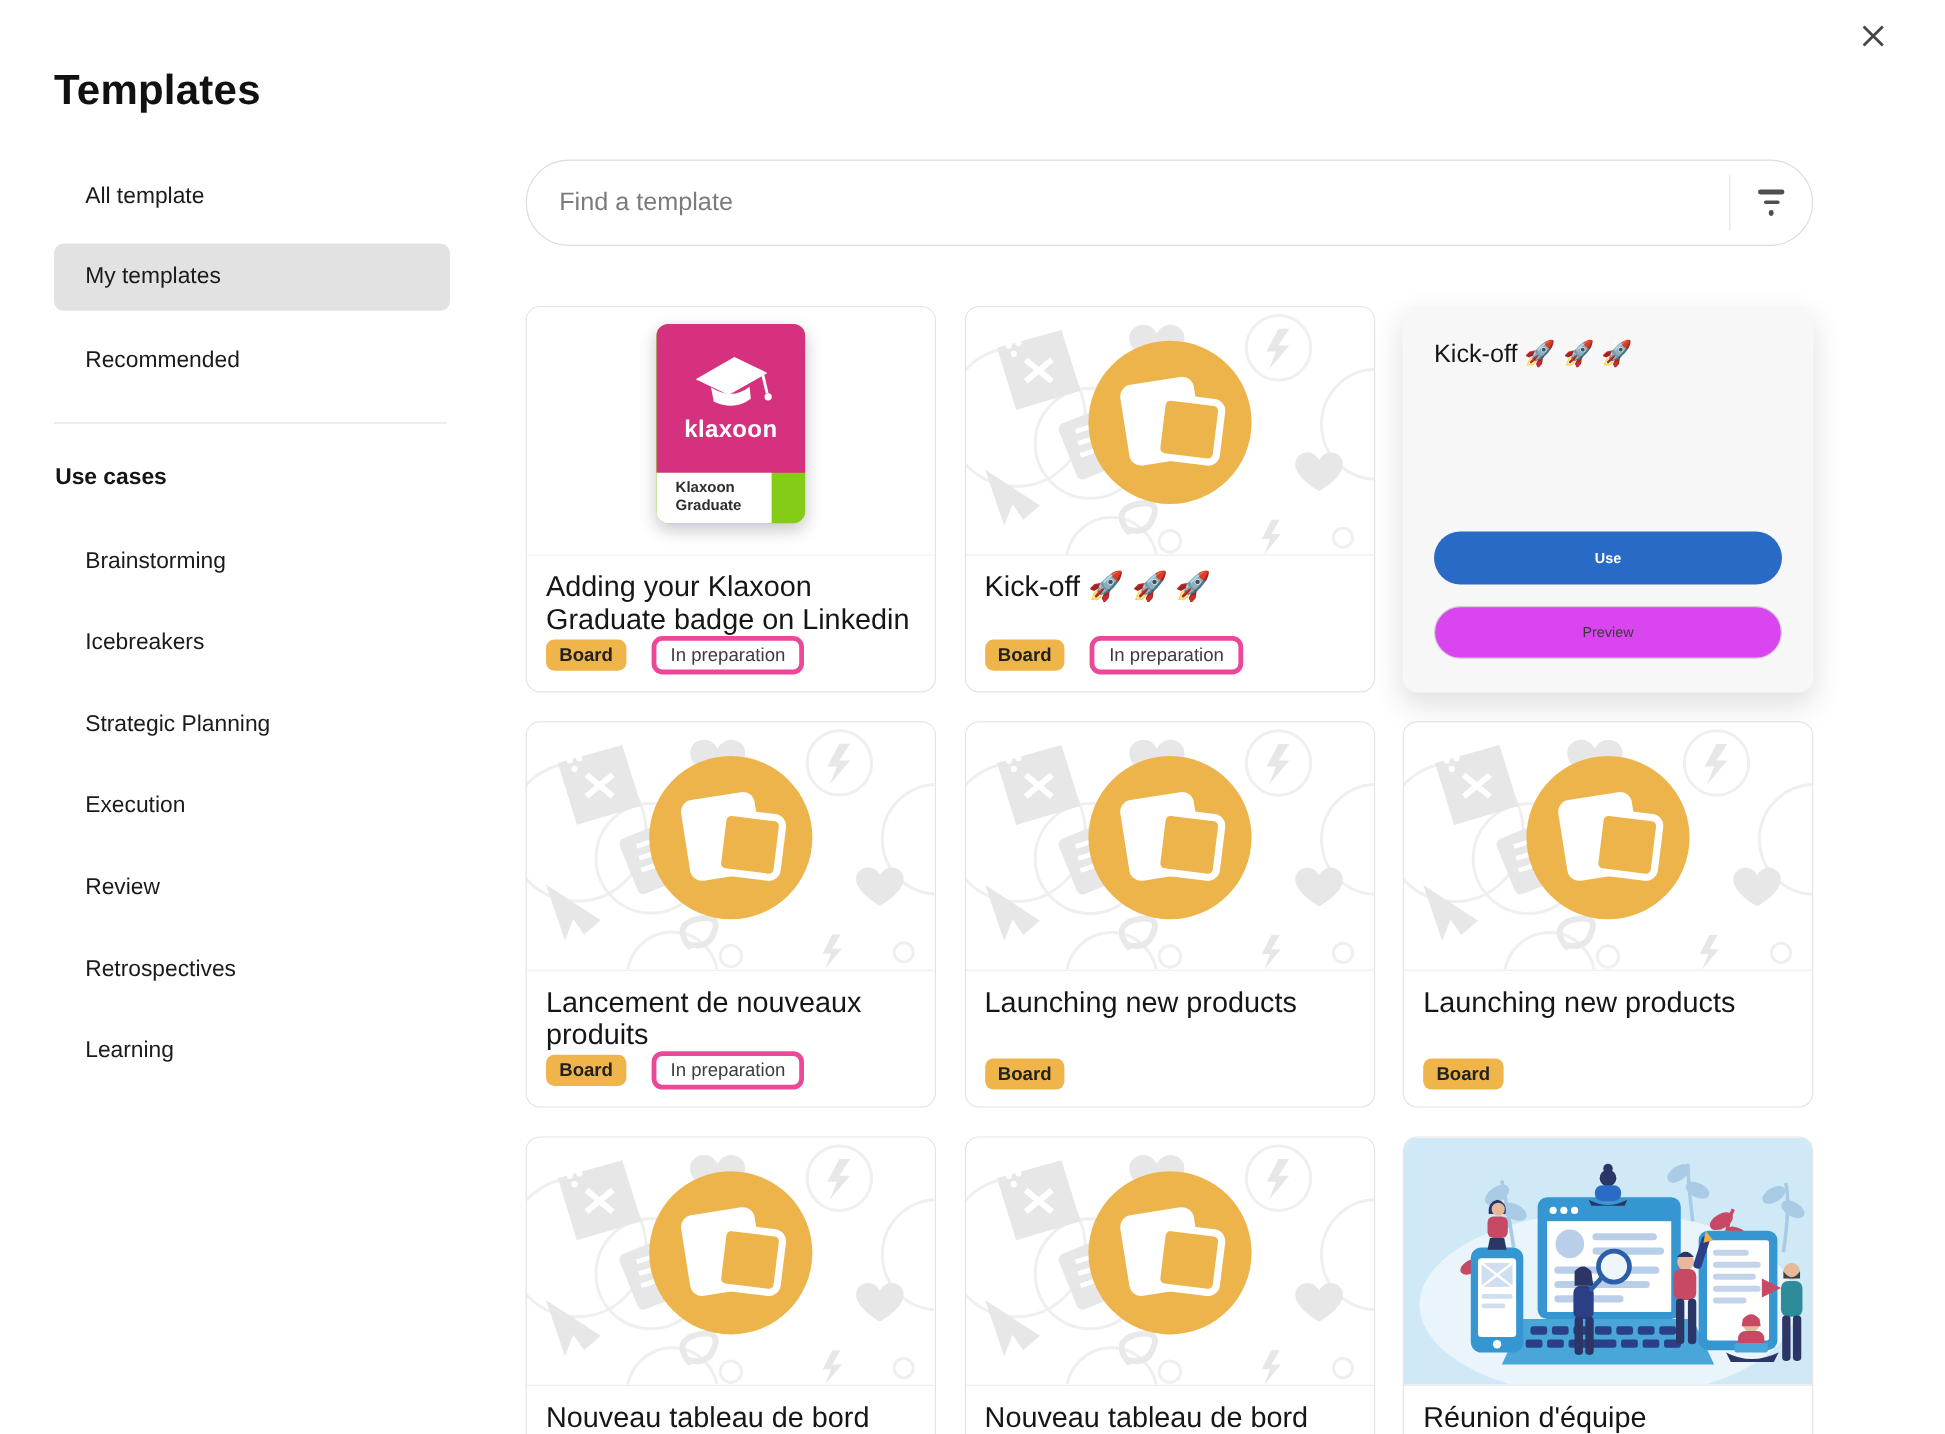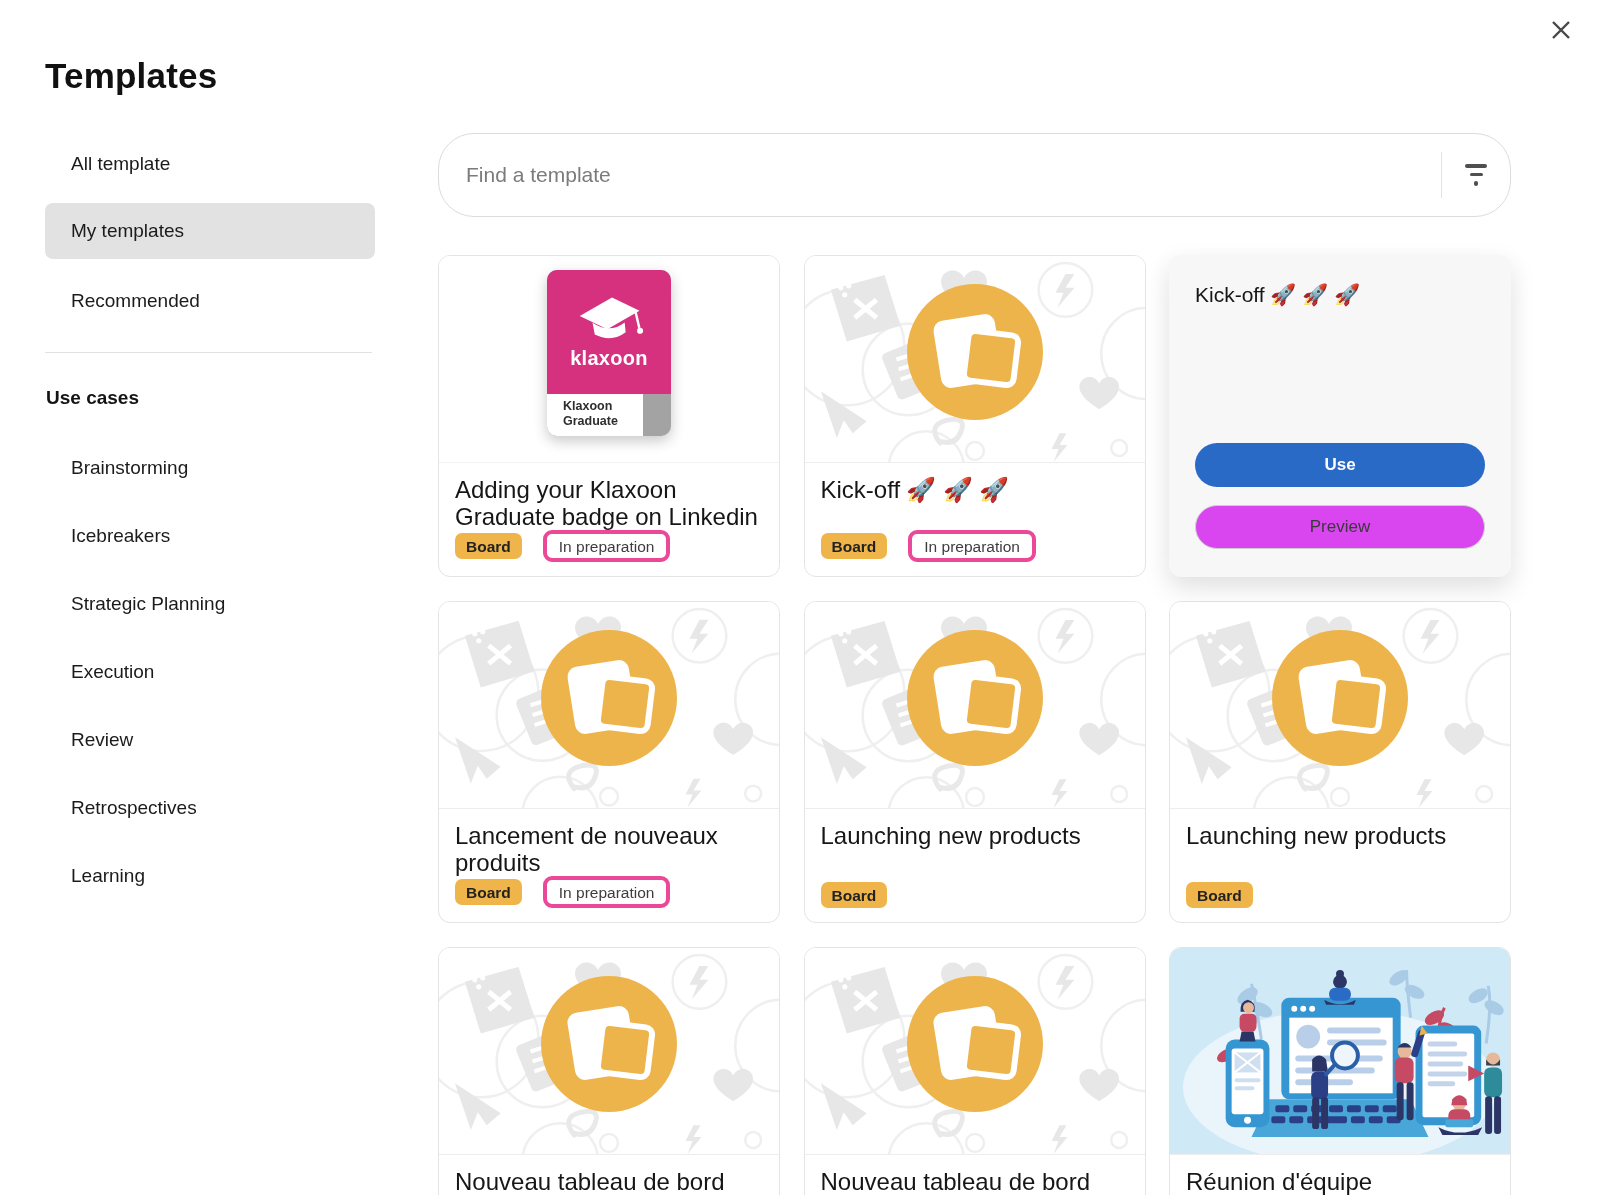--- a/index.html
+++ b/index.html
@@ -22,21 +22,21 @@
   .side-item.selected { background:#e2e2e2; }
   .side-item.nav2 { margin-top:11px; }
   .side-item.nav3 { margin-top:14px; }
   .side-divider { margin-top:23px; border:none; border-top:1px solid #e1e1e1; width:327px; }
   .side-heading { margin-top:31px; height:28px; display:flex; align-items:center;
     font-size:19px; font-weight:700; color:#141414; padding-left:1px; }
   .usecase-list { margin-top:28px; }
   .usecase-list .side-item { margin-bottom:12px; }
 
   
-  .search-bar { position:absolute; left:438px; top:133px; width:1073px; height:84px;
+  .search-bar { position:absolute; left:438px; top:133px; width:1073px; height:72px;
     border:1px solid #dcdcdc; border-radius:36px; background:#fff; display:flex; align-items:center; }
   .search-input { flex:1; height:100%; border:none; outline:none; background:transparent;
     font-family:"Liberation Sans", sans-serif; font-size:21px; color:#333; padding:0 24px 0 27px; }
   .search-input::placeholder { color:#7b7b7b; }
   .search-sep { width:1px; height:46px; background:#e3e3e3; }
   .filter-btn { width:68px; height:100%; border:none; background:none; cursor:pointer;
     display:flex; flex-direction:column; align-items:center; justify-content:center; gap:5px; }
   .filter-btn i { display:block; background:#4f4f4f; border-radius:2px; }
   .filter-btn .b1 { width:22px; height:3.5px; }
   .filter-btn .b2 { width:13px; height:3.5px; }
@@ -61,34 +61,34 @@
   
   .pattern-svg { position:absolute; inset:0; width:100%; height:100%; }
   .board-circle { position:relative; width:136px; height:136px; border-radius:50%;
     background:#eeb44c; margin-top:-14px; flex:none; }
   .board-circle .sq-back { position:absolute; left:30px; top:33px; width:62px; height:68px;
     background:#fff; border-radius:10px; transform:rotate(-9deg); }
   .board-circle .sq-front { position:absolute; left:56px; top:46px; width:56px; height:56px;
     background:#eeb44c; border:6px solid #fff; border-radius:10px; transform:rotate(7deg); }
 
   
-  .kx-badge { width:124px; height:166px; border-radius:10px; overflow:hidden; background:#a3a3a3;
+  .kx-badge { width:124px; height:166px; border-radius:10px; overflow:hidden; background:#84cc16;
     box-shadow:0 5px 14px rgba(0,0,0,.22); margin-top:-12px; display:flex; flex-direction:column; flex:none; }
   .kx-top { height:124px; background:#d6317f; display:flex; flex-direction:column; align-items:center; justify-content:center; }
   .kx-top svg { width:70px; height:52px; }
   .kx-brand { color:#fff; font-size:20px; font-weight:700; letter-spacing:.3px; margin-top:2px; }
   .kx-caption { flex:1; background:#fff; padding:5px 0 0 16px; font-size:12.5px; font-weight:700;
     color:#2e2e2e; line-height:15px; width:96px; }
 
   
   .card-hover { width:342px; height:322px; background:#f7f7f8; border-radius:12px;
     box-shadow:0 10px 26px rgba(0,0,0,.13); padding:28px 26px 26px; position:relative; cursor:pointer; }
   .card-hover .hover-title { font-size:21px; color:#161616; }
   .btn { position:absolute; left:26px; width:290px; height:44px; border-radius:22px;
-    font-family:"Liberation Sans", sans-serif; font-size:17px; cursor:pointer; }
+    font-family:"Liberation Sans", sans-serif; font-size:12px; cursor:pointer; }
   .btn-use { top:188px; background:#2a6ac7; color:#fff; font-weight:700; border:none; }
   .btn-preview { top:250px; background:#d946ef; color:#3a3a3a; border:1px solid #cfcfcf; }
 
   .illus-svg { position:absolute; inset:0; width:100%; height:100%; }
 </style>
 </head>
 <body>
 
 <div id="page">
 

